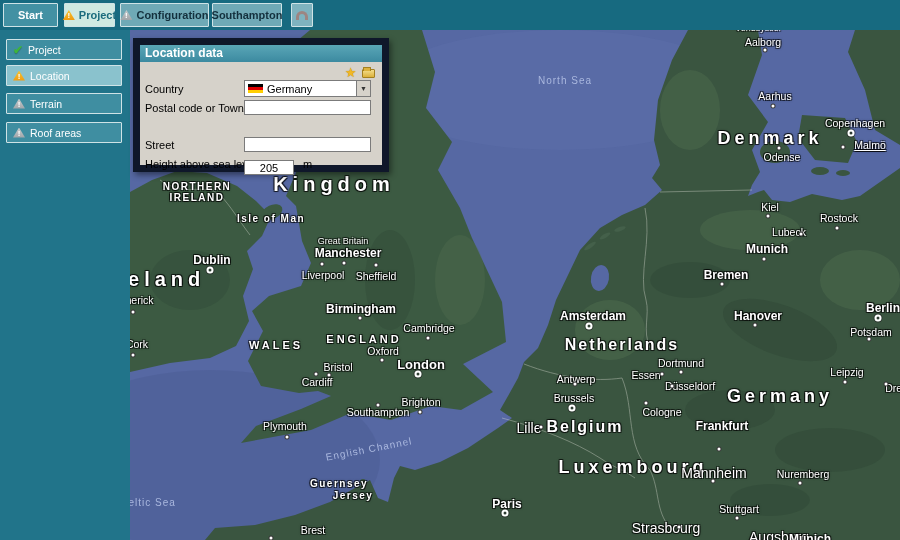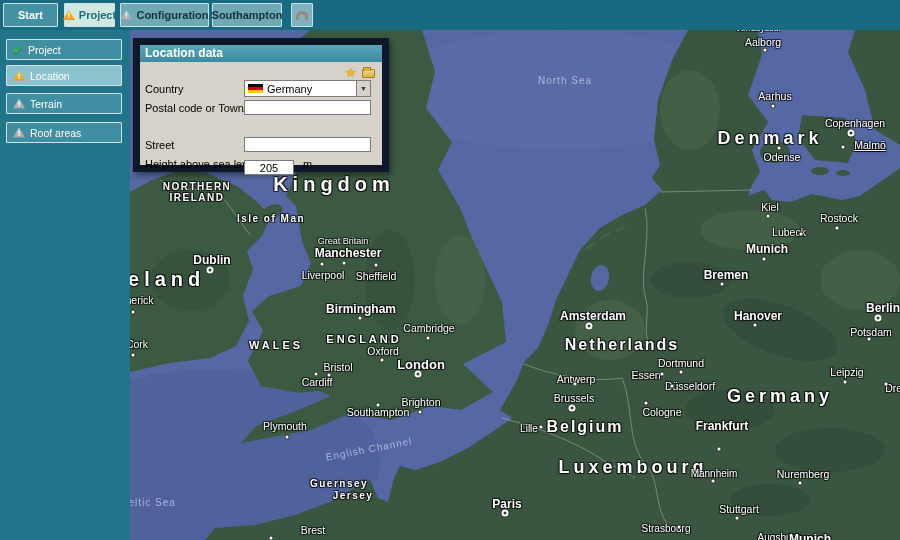--- a/index.html
+++ b/index.html
@@ -43,21 +43,21 @@
                      -1px 1px 0 rgba(0,0,0,.6),1px 1px 0 rgba(0,0,0,.6),0 0 3px rgba(0,0,0,.5); }
   .country-xl { font-size:20px; font-weight:bold; letter-spacing:5px; }
   .country-lg { font-size:18px; font-weight:bold; letter-spacing:4px; }
   .country    { font-size:16px; font-weight:bold; letter-spacing:2px; }
   .region     { font-size:11px; font-weight:bold; letter-spacing:3px; }
   .region-sm  { font-size:10px; font-weight:bold; letter-spacing:1.5px; }
   .area       { font-size:9px; opacity:.95; }
   .city-xl    { font-size:13px; font-weight:bold; }
   .city-lg    { font-size:12px; font-weight:bold; }
   .city       { font-size:10.5px; }
-  .city-sm    { font-size:10px;text-align:center; }
+  .city-sm    { font-size:14px;text-align:center; }
   .sea        { font-size:10px; color:#a9b7de; letter-spacing:1px; text-shadow:none; }
   .dot,.ring  { position:absolute; transform:translate(-50%,-50%); border-radius:50%; pointer-events:none; }
   .dot  { width:5px; height:5px; background:#fff; border:1px solid rgba(40,40,40,.9); }
   .ring { width:7px; height:7px; background:transparent; border:2px solid #fff;
           box-shadow:0 0 0 1px rgba(40,40,40,.7), inset 0 0 0 1px rgba(40,40,40,.7); }
 
   
   .dialog { position:absolute; left:133px; top:38px; width:256px; height:134px; z-index:40;
             background:#d6d2ca; border:7px solid #0f172a; box-shadow:2px 3px 6px rgba(0,0,0,.45); }
   .dlg-title { height:17px; background:linear-gradient(#5aa6b7,#3c8aa0); color:#fff;

